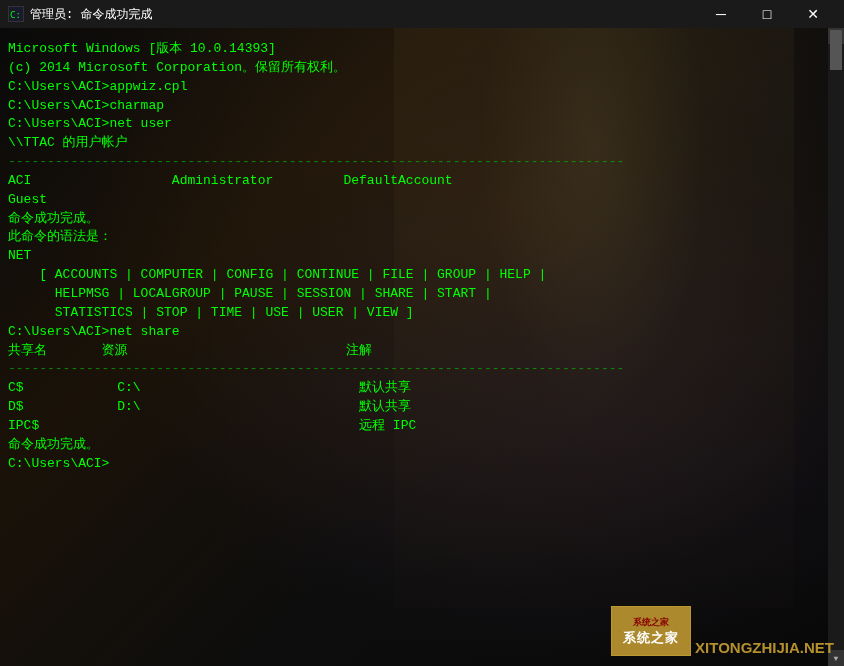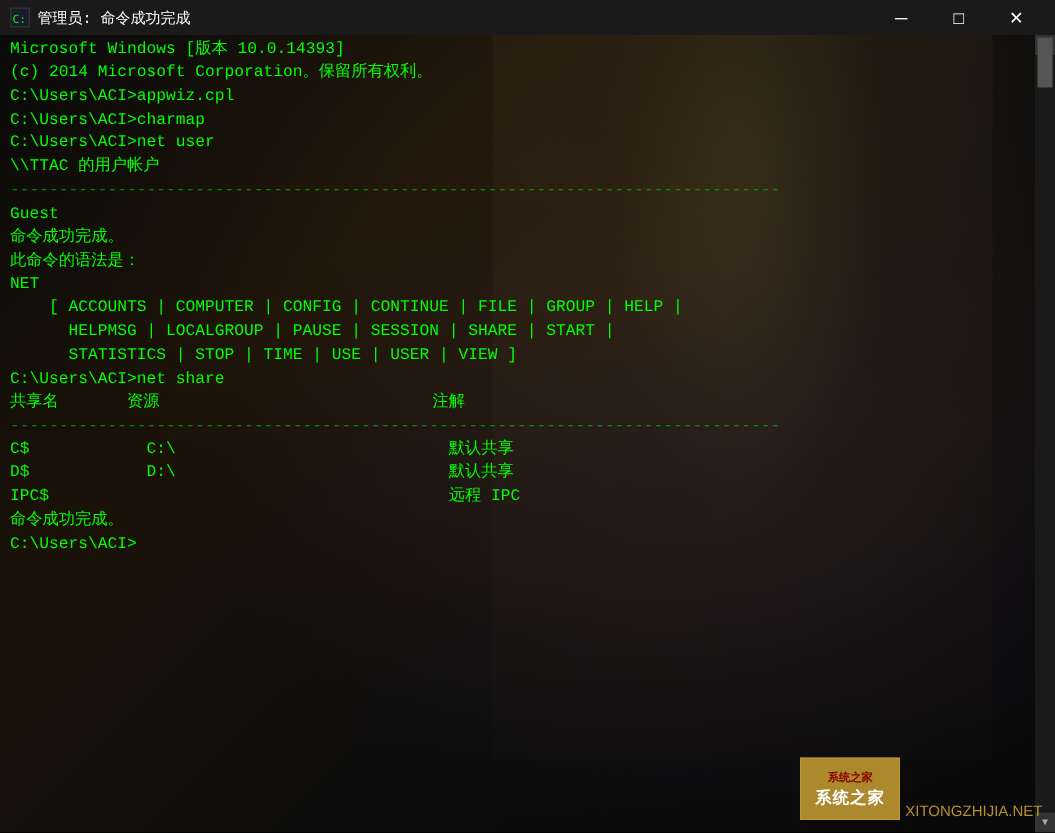--- a/index.html
+++ b/index.html
@@ -144,21 +144,21 @@
     }
 
     
     .terminal {
       position: absolute;
       top: 28px;
       left: 0;
       width: 750px;
       height: 638px;
       z-index: 5;
-      padding: 2px 8px;
+      padding: 12px 8px;
       color: #00ff00;
       overflow: hidden;
       line-height: 1.4;
     }
 
     .line {
       white-space: pre;
       color: #00ff00;
       font-size: 13px;
       line-height: 1.45;
@@ -229,20 +229,21 @@
     <div class="line">(c) 2014 Microsoft Corporation。保留所有权利。</div>
     <div class="line"></div>
     <div class="line">C:\Users\ACI&gt;appwiz.cpl</div>
     <div class="line"></div>
     <div class="line">C:\Users\ACI&gt;charmap</div>
     <div class="line"></div>
     <div class="line">C:\Users\ACI&gt;net user</div>
     <div class="line">\\TTAC 的用户帐户</div>
     <div class="line"></div>
     <div class="line separator">-------------------------------------------------------------------------------</div>
+    <div class="line">ACI                  Administrator         DefaultAccount</div>
     <div class="line">Guest</div>
     <div class="line">命令成功完成。</div>
     <div class="line"></div>
     <div class="line">此命令的语法是：</div>
     <div class="line"></div>
     <div class="line">NET</div>
     <div class="line">    [ ACCOUNTS | COMPUTER | CONFIG | CONTINUE | FILE | GROUP | HELP |</div>
     <div class="line">      HELPMSG | LOCALGROUP | PAUSE | SESSION | SHARE | START |</div>
     <div class="line">      STATISTICS | STOP | TIME | USE | USER | VIEW ]</div>
     <div class="line"></div>
@@ -263,15 +264,15 @@
   <div class="scrollbar-thumb"></div>
   <div class="scrollbar-btn bottom">▼</div>
 </div>
 
 <div class="watermark">
   <div class="watermark-logo">
     <span class="watermark-logo-top">系统之家</span>
     <span class="watermark-logo-mid">系统之家</span>
   </div>
   <div class="watermark-site">
-    <span style="color:rgba(200,160,50,0.9);font-size:12px;font-family:Arial;">XITONGZHIJIA.NET</span>
+    <span style="color:rgba(200,160,50,0.9);font-size:15px;font-family:Arial;font-weight:bold;">XITONGZHIJIA.NET</span>
   </div>
 </div>
 
 </body></html>

